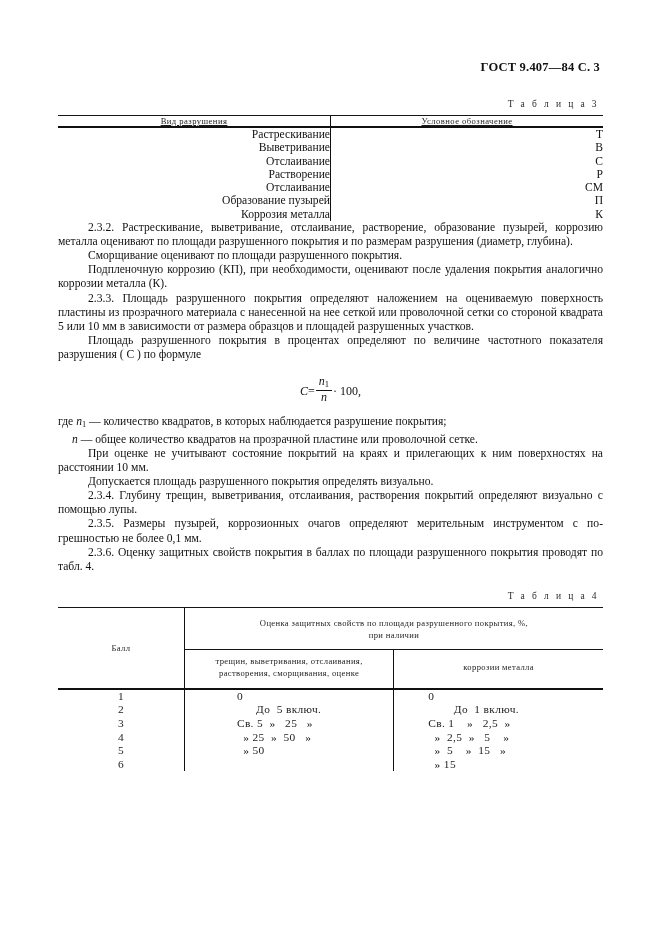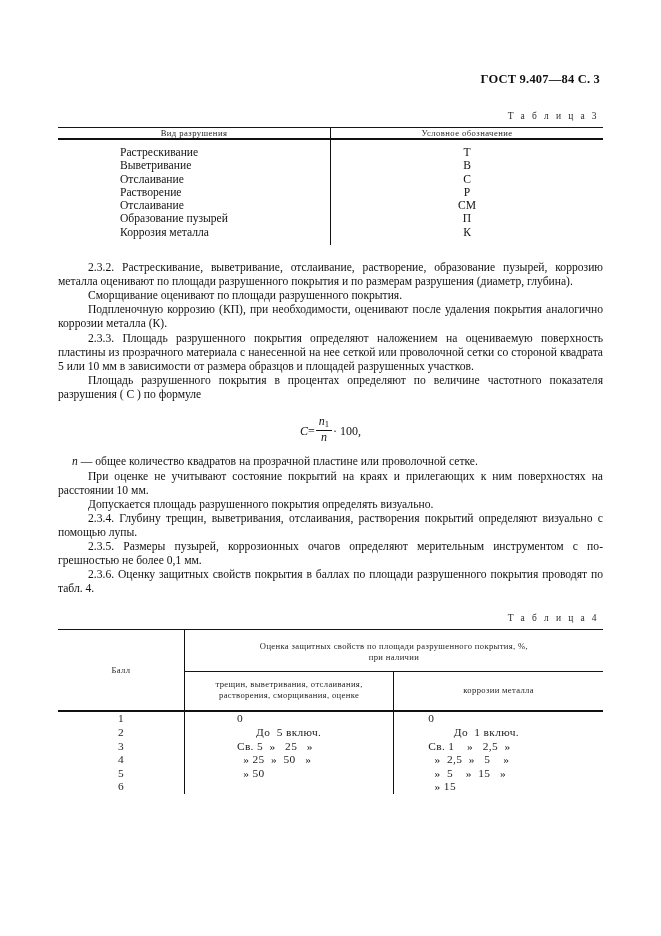--- a/index.html
+++ b/index.html
@@ -15,21 +15,21 @@
     color: #121212;
     overflow: hidden;
   }
 
   .page {
     position: absolute;
     left: 0; top: 0;
     width: 661px;
     height: 936px;
     box-sizing: border-box;
-    padding: 12px 58px;
+    padding: 0 58px;
   }
 
   
   .running-head {
     margin-top: 60px;
     text-align: right;
     font-weight: bold;
     font-size: 12.5px;
     letter-spacing: 0.2px;
     padding-right: 3px;
@@ -68,38 +68,40 @@
   }
   .vdiv-l { border-left: 1.6px solid #101010; }
 
   
   .t3-head td {
     text-align: center;
     font-size: 8.6px;
     letter-spacing: 0.45px;
     padding: 5px 0 5px;
     color: #1d1d1d;
+    text-decoration: underline;
   }
   .t3-body td {
     font-size: 11.6px;
     line-height: 13.3px;
     padding-top: 5px;
     padding-bottom: 6px;
   }
   .t3-body .col-kind { padding-left: 56px; }
   .t3-body .col-sym  { text-align: center; }
   .t3-body ul {
     list-style: none;
-    margin: 6px;
+    margin: 0;
     padding: 0;
+    text-align: right;
   }
   .t3-body li { white-space: nowrap; }
 
   
-  .body-block { margin-top: 16px; }
+  .body-block { }
   p.txt {
     margin: 0;
     font-size: 11.6px;
     line-height: 14.1px;
     text-align: justify;
     text-indent: 30px;
     hyphens: manual;
   }
   p.noind { text-indent: 0; }
   p.hang  { text-indent: 14px; }
@@ -207,20 +209,21 @@
     <p class="txt">2.3.2.  Растрескивание, выветривание, отслаивание, растворение, образование пузырей, корро­зию металла оценивают по площади разрушенного покрытия и по размерам разрушения (диаметр, глубина).</p>
     <p class="txt">Сморщивание оценивают по площади разрушенного покрытия.</p>
     <p class="txt">Подпленочную коррозию (КП), при необходимости, оценивают после удаления покрытия аналогично коррозии металла (К).</p>
     <p class="txt">2.3.3.  Площадь разрушенного покрытия определяют наложением на оцениваемую поверх­ность пластины из прозрачного материала с нанесенной на нее сеткой или проволочной сетки со стороной квадрата 5 или 10 мм в зависимости от размера образцов и площадей разрушенных участков.</p>
     <p class="txt">Площадь разрушенного покрытия в процентах определяют по величине частотного показателя разрушения ( C ) по формуле</p>
 
     <div class="formula">
       <span class="it">C</span><span>=</span><span class="frac"><span class="num"><span class="it">n</span><span class="sub">1</span></span><span class="den it">n</span></span><span>·</span>&nbsp;<span>100,</span>
     </div>
 
+    <p class="txt noind">где <span class="it">n</span><span class="sub">1</span> — количество квадратов, в которых наблюдается разрушение покрытия;</p>
     <p class="txt hang"><span class="it">n</span> — общее количество квадратов на прозрачной пластине или проволочной сетке.</p>
     <p class="txt">При оценке не учитывают состояние покрытий на краях и прилегающих к ним поверхностях на расстоянии 10 мм.</p>
     <p class="txt">Допускается площадь разрушенного покрытия определять визуально.</p>
     <p class="txt">2.3.4.  Глубину трещин, выветривания, отслаивания, растворения покрытий определяют визу­ально с помощью лупы.</p>
     <p class="txt">2.3.5.  Размеры пузырей, коррозионных очагов определяют мерительным инструментом с по­грешностью не более 0,1 мм.</p>
     <p class="txt">2.3.6. Оценку защитных свойств покрытия в баллах по площади разрушенного покрытия проводят по табл. 4.</p>
   </div>
 
   <div class="table-caption cap-t4">Т а б л и ц а   4</div>
 

